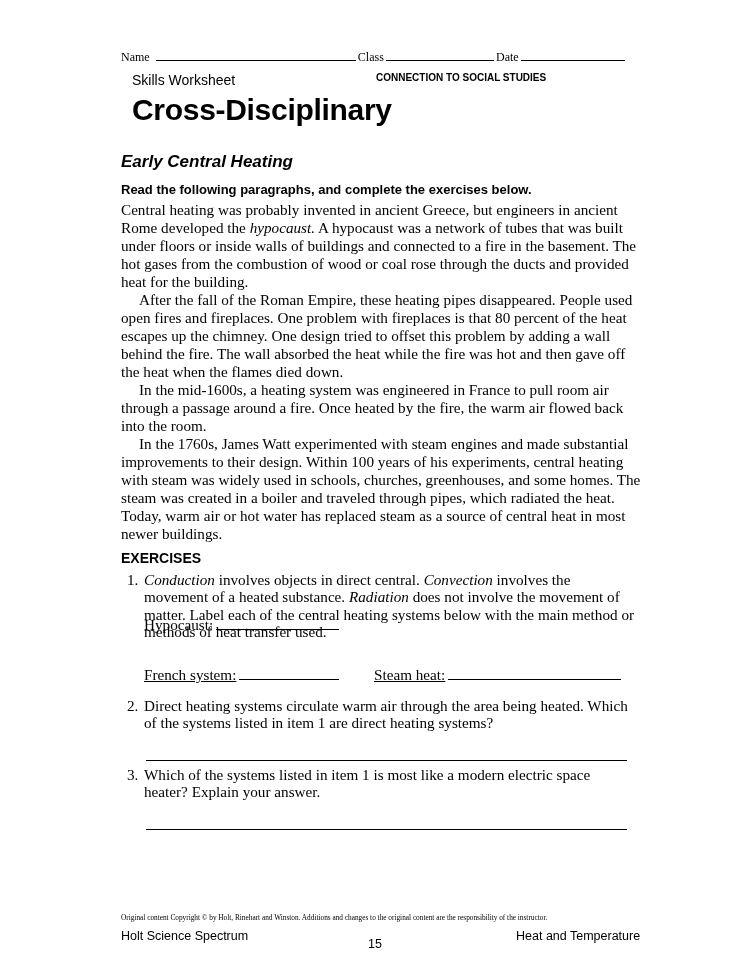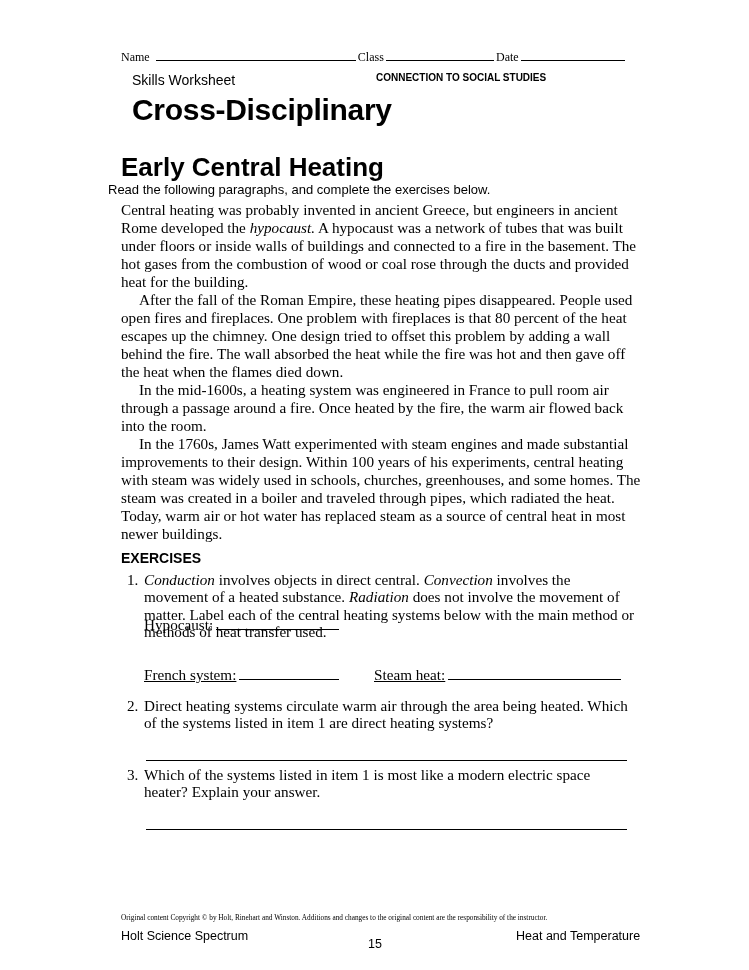--- a/index.html
+++ b/index.html
@@ -7,22 +7,22 @@
   .serif { font-family: "Liberation Serif", "DejaVu Serif", serif; }
   .sans { font-family: "Liberation Sans", "DejaVu Sans", sans-serif; }
   .abs { position: absolute; }
 
   
   .hdr { top: 50px; left: 121px; width: 506px; font-size: 12px; display: flex; align-items: flex-start; white-space: nowrap; }
   .hdr .blank { display: inline-block; border-bottom: 1px solid #000; height: 10px; margin: 0 2px; }
   .skills { top: 72px; left: 132px; font-size: 14px; }
   .conn { top: 72px; left: 376px; font-size: 10px; font-weight: bold; }
   .title { top: 93px; left: 132px; font-size: 30px; font-weight: bold; letter-spacing: -0.3px; }
-  .subtitle { top: 152px; left: 121px; font-size: 26px; font-weight: bold; }
-  .instr { top: 182px; left: 108px; font-size: 13px; font-weight: normal; }
+  .subtitle { top: 152px; left: 121px; font-size: 17px; font-weight: bold; font-style: italic; }
+  .instr { top: 182px; left: 121px; font-size: 13px; font-weight: bold; }
 
   .body-text { top: 201px; left: 121px; width: 520px; font-size: 15.2px; line-height: 18px; }
   .body-text p { margin: 0; text-indent: 18px; }
   .body-text p.first { text-indent: 0; }
 
   .ex-head { top: 550px; left: 121px; font-size: 14px; font-weight: bold; }
 
   .q { left: 127px; width: 510px; font-size: 15.2px; line-height: 17.3px; }
   .q .num { position: absolute; left: 0; top: 0; }
   .q .txt { margin-left: 17px; }

